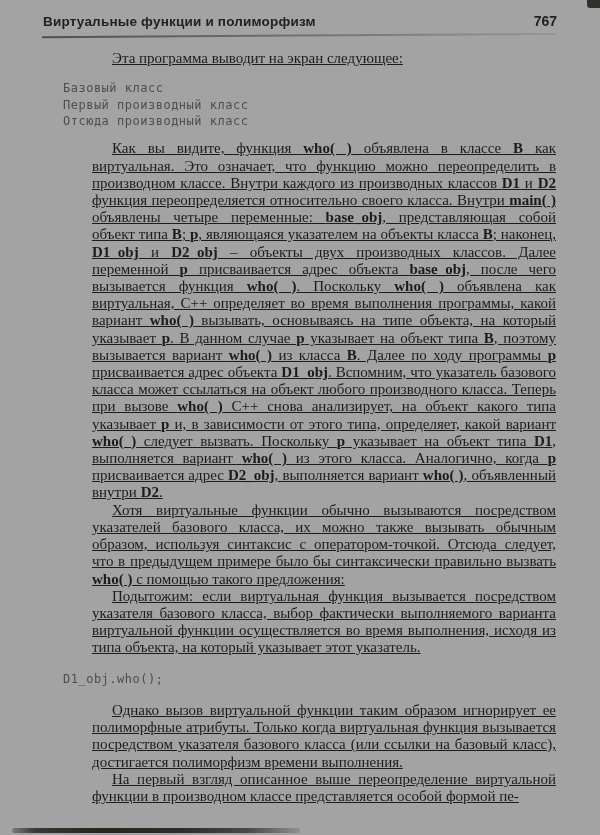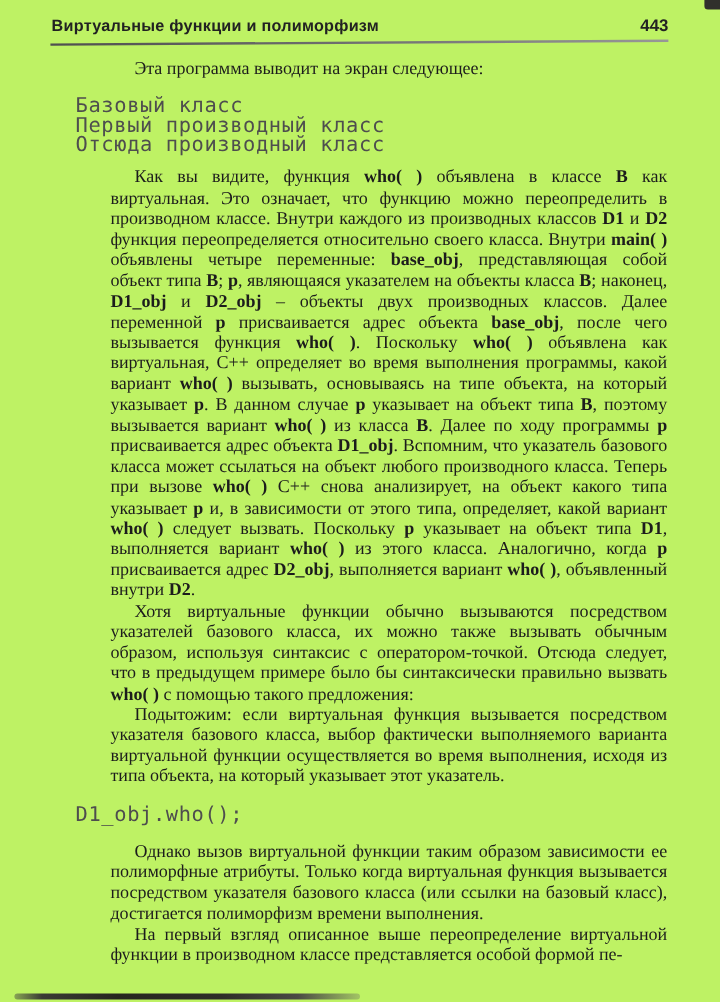--- a/index.html
+++ b/index.html
@@ -4,21 +4,21 @@
 <style>
   html,body{margin:0;padding:0;}
   body{
     width:600px;height:835px;
     background:#e9e9e6;
     font-family:"Liberation Serif","DejaVu Serif",serif;
   }
   .page{
     position:relative;
     width:600px;height:835px;
-    background:#bef264;
+    background:#a3a3a3;
     overflow:hidden;
   }
   
   .running-head{
     position:absolute;left:43px;right:43px;top:13px;
     display:flex;justify-content:space-between;align-items:baseline;
     font-family:"Liberation Sans","DejaVu Sans",sans-serif;
     font-weight:600;color:#222;
   }
   .running-head .title{font-size:13.5px;letter-spacing:.2px;}
@@ -27,26 +27,26 @@
     position:absolute;left:42px;top:33px;width:515px;height:2.2px;
     background:linear-gradient(to right,#4f4f4f 0%,#6d6d6d 45%,#979797 100%);
     transform:rotate(-0.35deg);transform-origin:right center;
   }
   
   .column{
     position:absolute;left:92px;top:50px;width:464px;
     font-size:15px;line-height:17.2px;color:#1c1c1c;
     text-align:justify;
   }
-  .para{margin:0;text-indent:20px;}
+  .para{margin:0;text-indent:20px;text-decoration:underline;}
   .para b{font-weight:700;}
   .code-block{
     margin:13px 0 11px -29px;
     font-family:"DejaVu Sans Mono","Liberation Mono",monospace;
-    font-size:17px;line-height:16.4px;letter-spacing:.5px;
+    font-size:12px;line-height:16.4px;letter-spacing:.5px;
     color:#4e4e4e;text-align:left;text-indent:0;
     white-space:pre;
   }
   .code-block.single{margin:14px 0 15px -29px;}
   
   .artifact-top-right{
     position:absolute;top:0;right:0;width:13px;height:8px;
     background:#30302c;border-radius:0 0 0 3px;
   }
   .artifact-bottom-bar{
@@ -57,32 +57,32 @@
       #2e2e28 60%, #4a4a44 82%, rgba(110,110,100,.35) 100%);
   }
 </style>
 </head>
 <body>
 
 <div class="page">
 
   <div class="running-head">
     <span class="title">Виртуальные функции и полиморфизм</span>
-    <span class="folio">443</span>
+    <span class="folio">767</span>
   </div>
 
   <div class="head-rule"></div>
 
   <div class="column">
       <p class="para"><span>Эта программа выводит на экран следующее:</span></p>
       <div class="code-block"><div>Базовый класс</div><div>Первый производный класс</div><div>Отсюда производный класс</div></div>
       <p class="para"><span>Как вы видите, функция </span><b>who( )</b><span> объявлена в классе </span><b>B</b><span> как виртуальная. Это означает, что функцию можно переопределить в производном классе. Внутри каждого из производных классов </span><b>D1</b><span> и </span><b>D2</b><span> функция переопределяется относительно своего класса. Внутри </span><b>main( )</b><span> объявлены четыре переменные: </span><b>base_obj</b><span>, представляющая собой объект типа </span><b>B</b><span>; </span><b>p</b><span>, являющаяся указателем на объекты класса </span><b>B</b><span>; наконец, </span><b>D1_obj</b><span> и </span><b>D2_obj</b><span> – объекты двух производных классов. Далее переменной </span><b>p</b><span> присваивается адрес объекта </span><b>base_obj</b><span>, после чего вызывается функция </span><b>who( )</b><span>. Поскольку </span><b>who( )</b><span> объявлена как виртуальная, C++ определяет во время выполнения программы, какой вариант </span><b>who( )</b><span> вызывать, основываясь на типе объекта, на который указывает </span><b>p</b><span>. В данном случае </span><b>p</b><span> указывает на объект типа </span><b>B</b><span>, поэтому вызывается вариант </span><b>who( )</b><span> из класса </span><b>B</b><span>. Далее по ходу программы </span><b>p</b><span> присваивается адрес объекта </span><b>D1_obj</b><span>. Вспомним, что указатель базового класса может ссылаться на объект любого производного класса. Теперь при вызове </span><b>who( )</b><span> C++ снова анализирует, на объект какого типа указывает </span><b>p</b><span> и, в зависимости от этого типа, определяет, какой вариант </span><b>who( )</b><span> следует вызвать. Поскольку </span><b>p</b><span> указывает на объект типа </span><b>D1</b><span>, выполняется вариант </span><b>who( )</b><span> из этого класса. Аналогично, когда </span><b>p</b><span> присваивается адрес </span><b>D2_obj</b><span>, выполняется вариант </span><b>who( )</b><span>, объявленный внутри </span><b>D2</b><span>.</span></p>
       <p class="para"><span>Хотя виртуальные функции обычно вызываются посредством указателей базового класса, их можно также вызывать обычным образом, используя синтаксис с оператором-точкой. Отсюда следует, что в предыдущем примере было бы синтаксически правильно вызвать </span><b>who( )</b><span> с помощью такого предложения:</span></p>
       <p class="para"><span>Подытожим: если виртуальная функция вызывается посредством указателя базового класса, выбор фактически выполняемого варианта виртуальной функции осуществляется во время выполнения, исходя из типа объекта, на который указывает этот указатель.</span></p>
       <div class="code-block single"><div>D1_obj.who();</div></div>
-      <p class="para"><span>Однако вызов виртуальной функции таким образом зависимости ее полиморфные атрибуты. Только когда виртуальная функция вызывается посредством указателя базового класса (или ссылки на базовый класс), достигается полиморфизм времени выполнения.</span></p>
+      <p class="para"><span>Однако вызов виртуальной функции таким образом игнорирует ее полиморфные атрибуты. Только когда виртуальная функция вызывается посредством указателя базового класса (или ссылки на базовый класс), достигается полиморфизм времени выполнения.</span></p>
       <p class="para"><span>На первый взгляд описанное выше переопределение виртуальной функции в производном классе представляется особой формой пе-</span></p>
     </div>
 
   <div class="artifact-top-right"></div>
   <div class="artifact-bottom-bar"></div>
 
 </div>
 
 </body></html>

